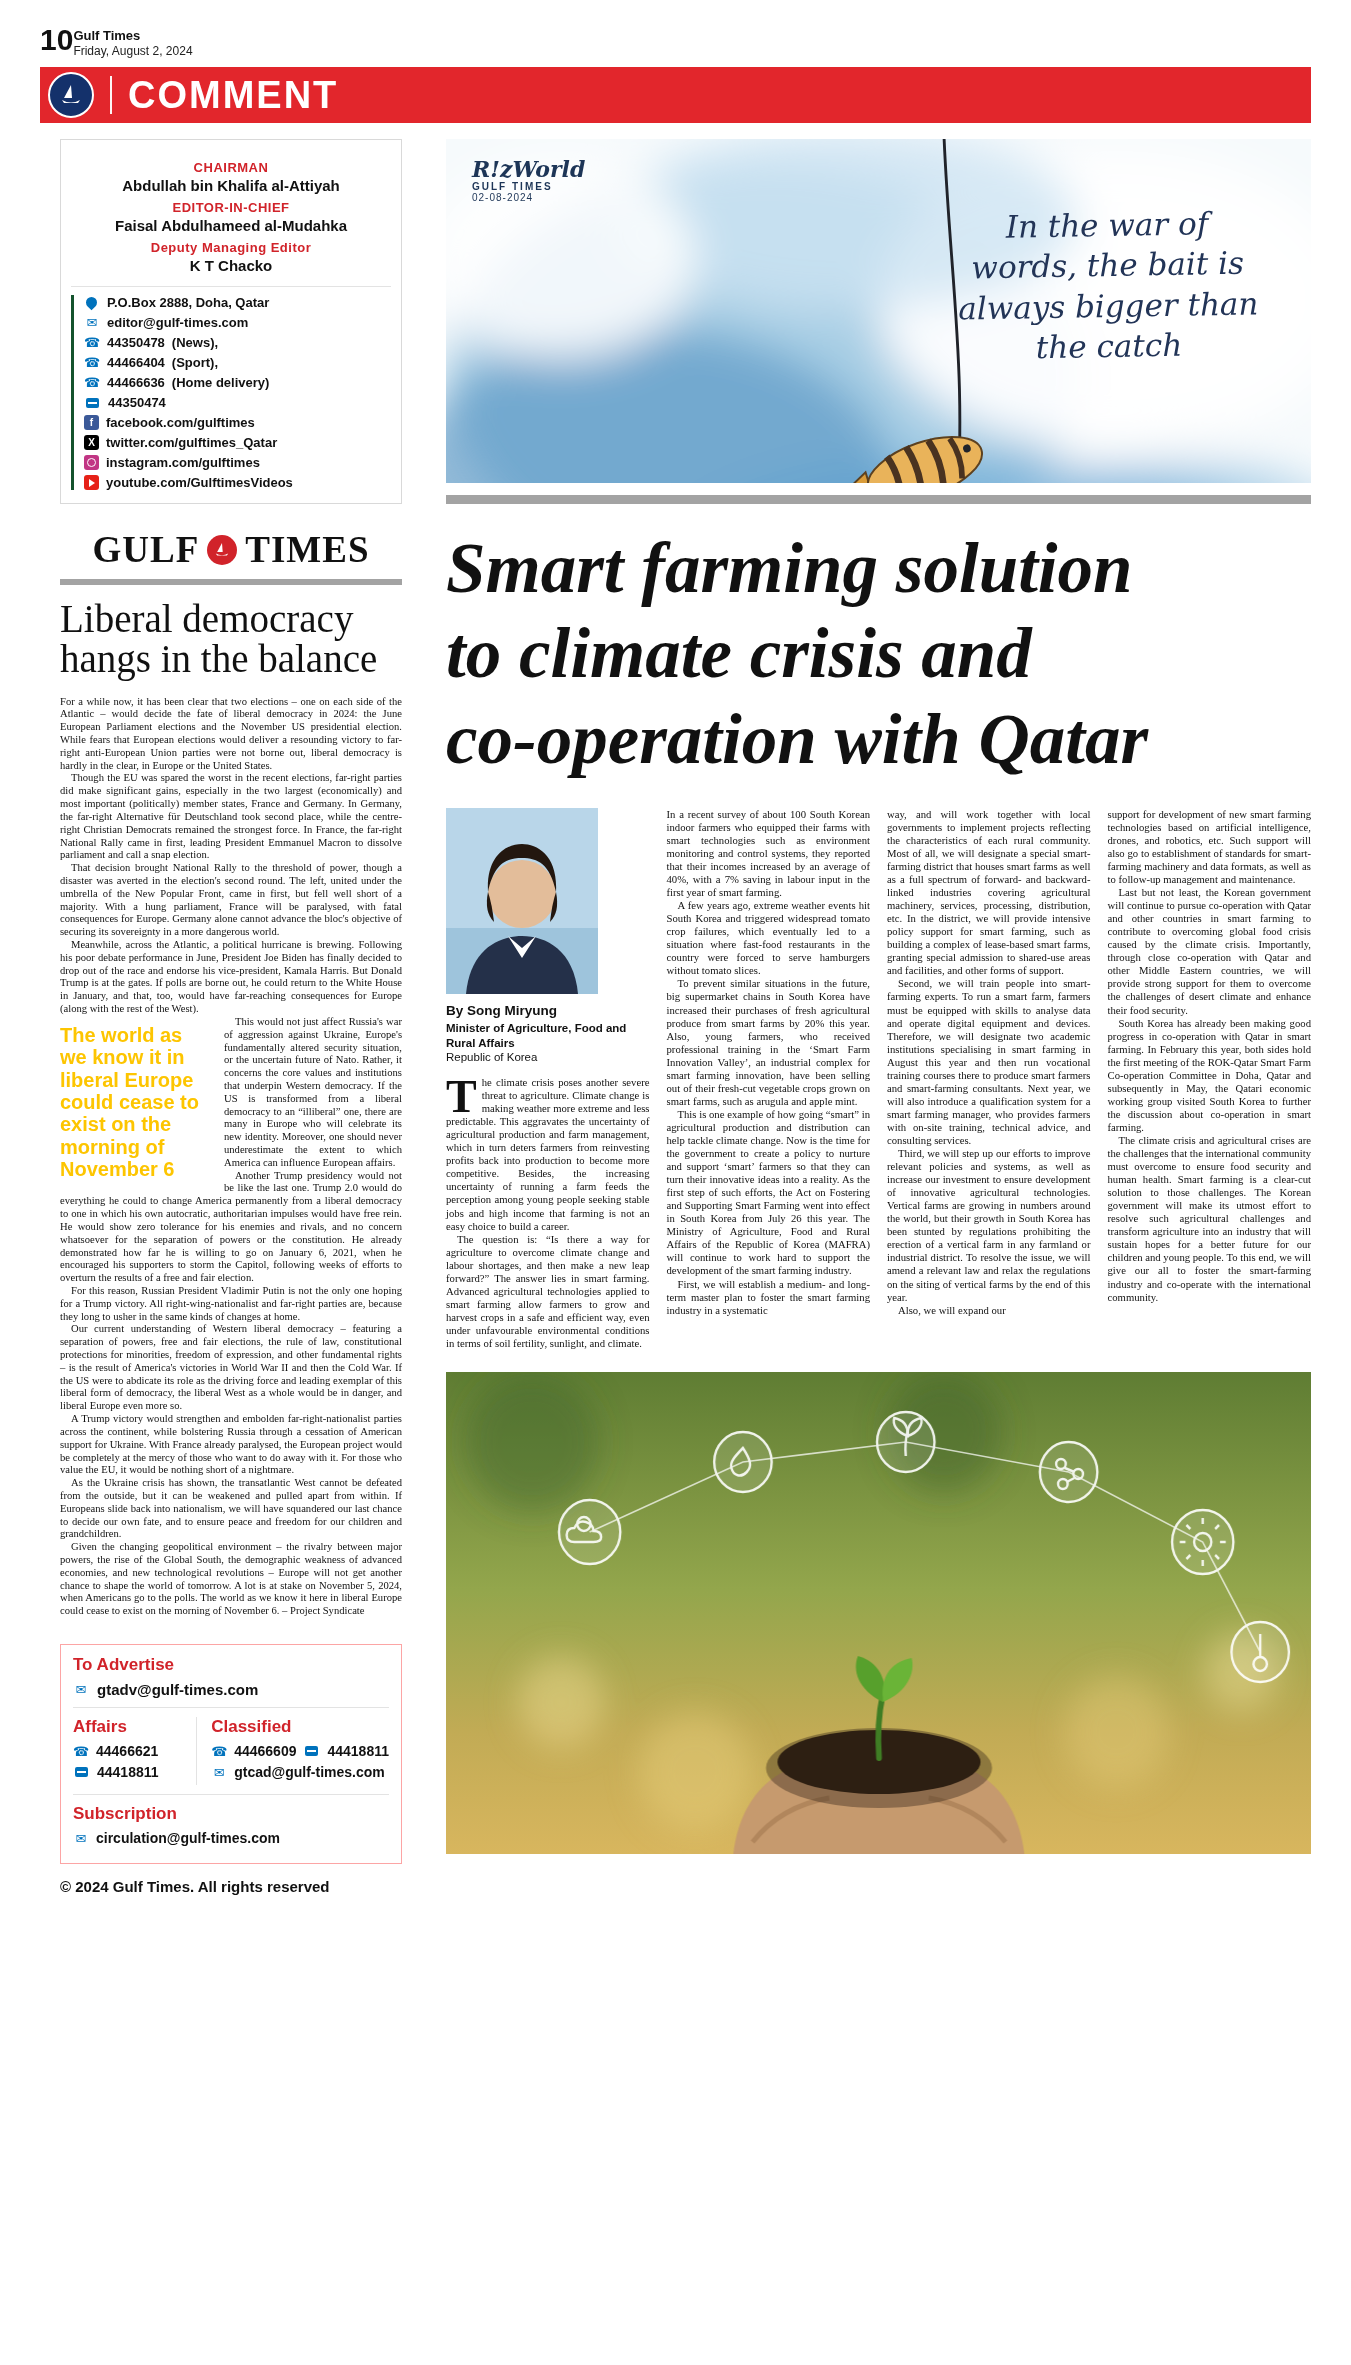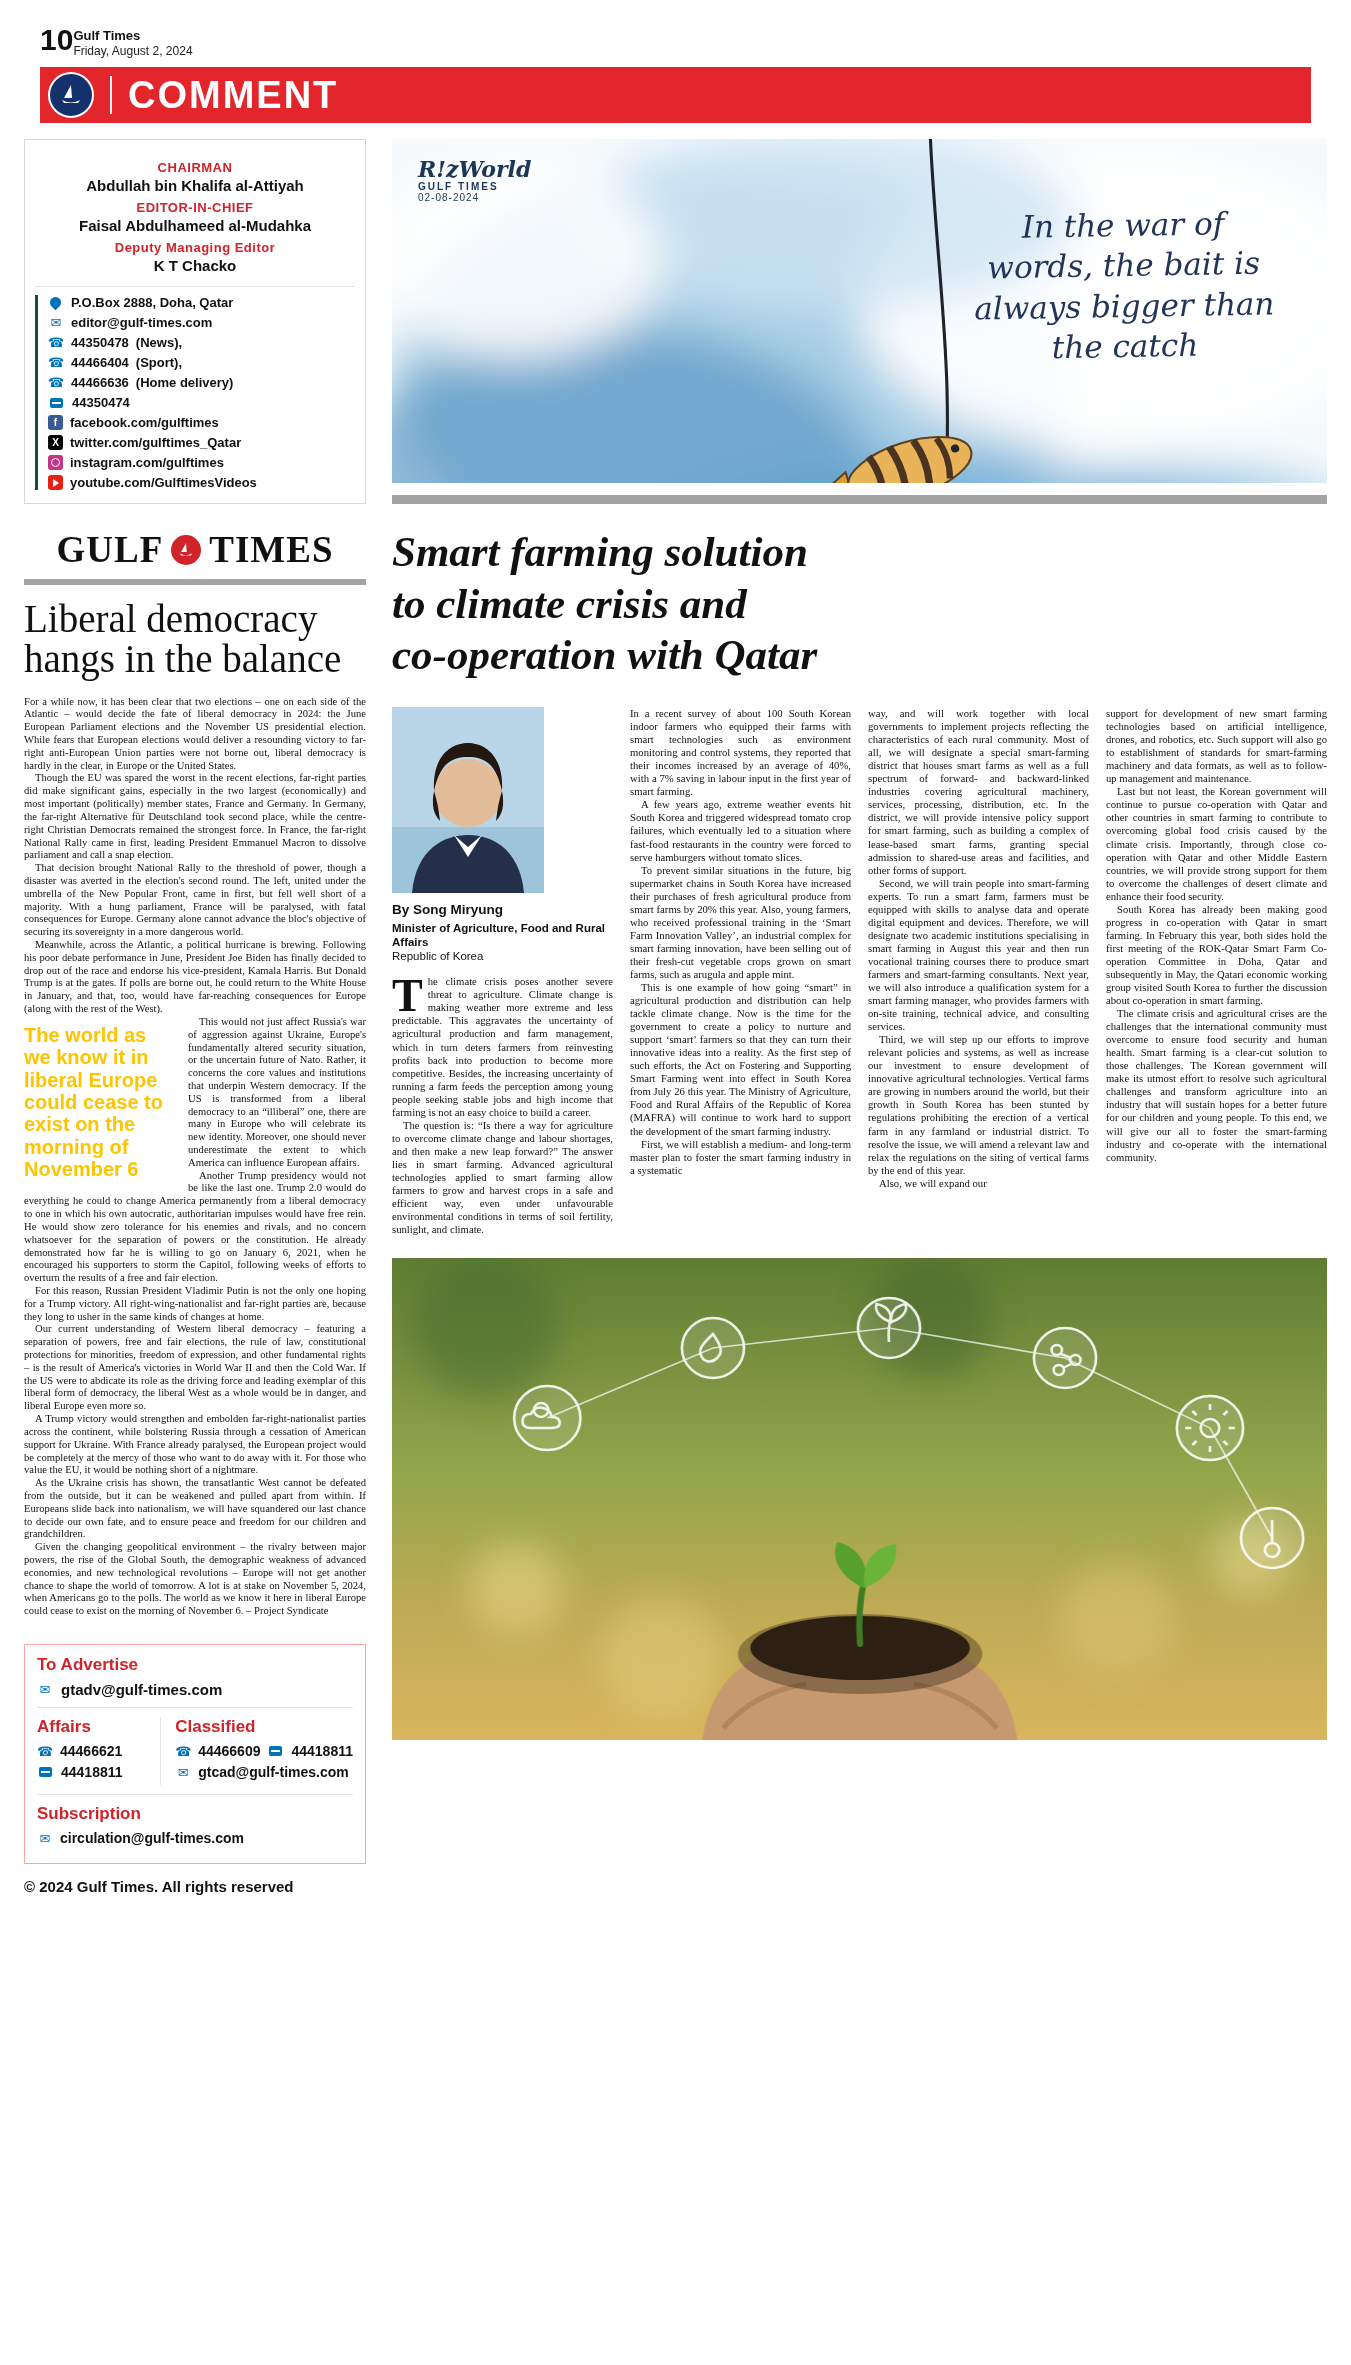--- a/index.html
+++ b/index.html
@@ -12,21 +12,21 @@
   .pub-name{font-weight:bold;font-size:13px;}
   .pub-date{color:#222;}
 
   
   .banner{margin:2px 40px 0;background:#e2262c;height:56px;display:flex;align-items:center;gap:16px;padding:0 8px;}
   .banner-logo{width:42px;height:42px;border-radius:50%;background:#14316b;border:2px solid #fff;display:flex;align-items:center;justify-content:center;flex:none;}
   .banner-divider{width:2px;height:38px;background:#fff;opacity:.95;}
   .banner-title{color:#fff;font-size:38px;font-weight:bold;letter-spacing:2px;margin:0;}
 
   
-  .content{display:flex;gap:26px;padding:16px 24px 0;}
+  .content{display:flex;gap:44px;padding:16px 40px 0;margin-left:20px;}
   .left-col{width:342px;flex:none;}
   .right-col{flex:1;min-width:0;}
 
   
   .masthead{border:1px solid #d9d9d9;padding:10px 10px 8px;}
   .mast-center{text-align:center;padding:4px 0 8px;border-bottom:1px solid #e3e3e3;margin-bottom:8px;}
   .mast-label{color:#d1232a;font-weight:bold;font-size:13px;letter-spacing:.5px;margin:6px 0 2px;}
   .mast-name{font-weight:bold;font-size:15px;margin:0 0 4px;}
   .contact-list{border-left:3px solid #14532d;padding-left:10px;font-size:13px;font-weight:bold;}
   .contact-row{display:flex;align-items:center;gap:7px;margin:5px 0;}
@@ -70,21 +70,21 @@
   .cartoon{position:relative;height:344px;overflow:hidden;}
   .cartoon svg{display:block;}
   .cartoon-sig{position:absolute;left:26px;top:18px;color:#1d3557;line-height:1.1;}
   .sig-name{font-family:"DejaVu Serif",serif;font-style:italic;font-weight:bold;font-size:22px;}
   .sig-brand{font-size:10px;font-weight:bold;letter-spacing:2px;}
   .sig-date{font-size:10px;letter-spacing:1px;}
   .cartoon-caption{position:absolute;right:38px;top:66px;width:330px;font-family:"DejaVu Serif",serif;font-style:italic;font-size:31px;line-height:1.3;color:#223457;white-space:pre-line;text-align:center;transform:rotate(-1deg);}
 
   
   .section-rule{height:9px;background:#a3a3a3;margin:12px 0 0;}
-  .smart-headline{font-family:"Liberation Serif",serif;font-style:italic;font-weight:bold;font-size:43px;line-height:1.2;margin:22px 0 26px;white-space:pre-line;}
+  .smart-headline{font-family:"Liberation Serif",serif;font-style:italic;font-weight:bold;font-size:71px;line-height:1.2;margin:22px 0 26px;white-space:pre-line;}
   .smart-columns{display:flex;gap:17px;font-family:"Liberation Serif",serif;font-size:10.7px;line-height:1.22;text-align:justify;}
   .scol{flex:1;min-width:0;}
   .scol p{margin:0;text-indent:11px;}
   .scol p.noindent{text-indent:0;}
   .byline-photo{width:152px;height:186px;display:block;}
   .byline-name{font-family:"Liberation Sans",sans-serif;font-weight:bold;font-size:13.5px;margin:9px 0 2px;text-align:left;text-indent:0;}
   .byline-title{font-family:"Liberation Sans",sans-serif;font-weight:bold;font-size:11.5px;line-height:1.25;text-align:left;}
   .byline-org{font-family:"Liberation Sans",sans-serif;font-size:11.5px;margin-bottom:12px;text-align:left;}
   .dropcap::first-letter{float:left;font-size:46px;line-height:37px;padding:2px 5px 0 0;font-weight:bold;font-family:"Liberation Serif",serif;}
 

